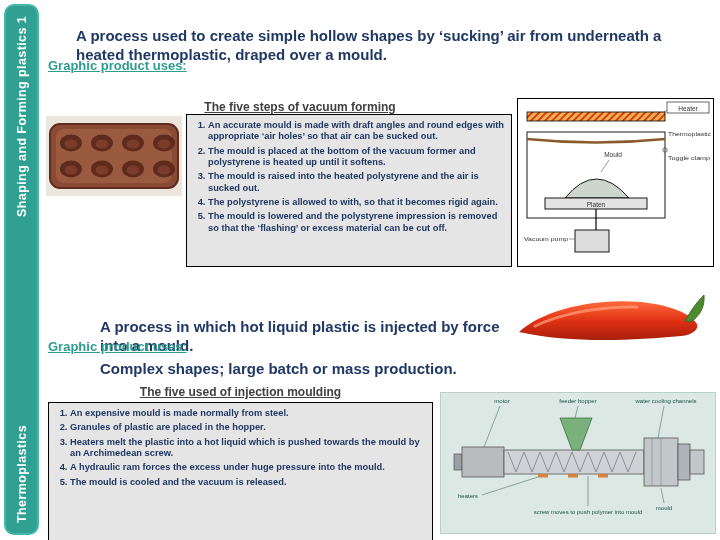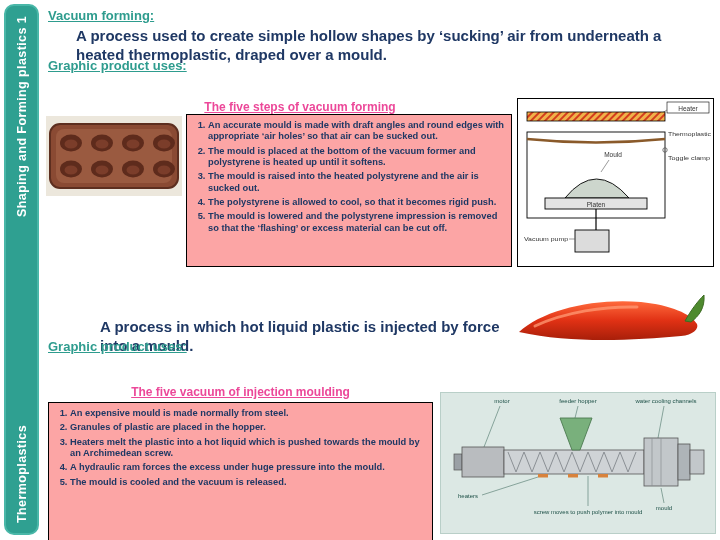--- a/index.html
+++ b/index.html
@@ -12,42 +12,41 @@
     background:#2fa091; border:2px solid #49b7a8; border-radius:10px;
     display:flex; flex-direction:column; justify-content:space-between; align-items:center;
     padding:10px 0;
   }
   .vtext {
     writing-mode:vertical-rl; transform:rotate(180deg);
     color:#ffffff; font-weight:bold; font-size:12.5px; letter-spacing:.4px; white-space:nowrap;
   }
 
   .heading { position:absolute; color:#2e9c8e; font-weight:bold; font-size:13px; text-decoration:underline; }
-  .center-heading { position:absolute; color:#ec4899; font-weight:bold; font-size:12px; text-decoration:underline; text-align:center; }
+  .center-heading { position:absolute; color:#404040; font-weight:bold; font-size:12px; text-decoration:underline; text-align:center; }
   .body-text { position:absolute; color:#1f3864; font-weight:bold; font-size:15px; line-height:1.25; }
 
-  .steps-box { position:absolute; border:1px solid #000; background:#fca5a5; padding:5px 6px 19px 4px; }
+  .steps-box { position:absolute; border:1px solid #000; background:#e5e5e5; padding:5px 6px 19px 4px; }
   .steps-box ol { margin:0; padding-left:17px; color:#1f3864; font-weight:bold; font-size:9.3px; line-height:1.22; }
   .steps-box li { margin-bottom:3px; }
   .steps-box li:last-child { margin-bottom:0; }
 
   .figure { position:absolute; }
   svg text { font-family:"Liberation Sans", sans-serif; }
 </style>
 </head>
 <body>
 
 <div class="slide">
 
   <div class="sidebar">
     <span class="vtext">Shaping and Forming plastics 1</span>
     <span class="vtext">Thermoplastics</span>
   </div>
 
-  <div class="heading" style="left:48px; top:8px;">Vacuum forming:</div>
   <div class="body-text" style="left:76px; top:27px; width:612px;">A process used to create simple hollow shapes by ‘sucking’ air from underneath a heated thermoplastic, draped over a mould.</div>
 
   <div class="heading" style="left:48px; top:58px;">Graphic product uses:</div>
 
   <div class="center-heading" style="left:120px; top:100px; width:360px;">The five steps of vacuum forming</div>
 
   <svg class="figure" style="left:46px; top:116px;" width="136" height="80" viewBox="0 0 136 80">
     <rect x="0" y="0" width="136" height="80" fill="#ece7dc"></rect>
     <rect x="4" y="8" width="128" height="64" rx="10" fill="#8a4a33" stroke="#5d2e1f" stroke-width="2"></rect>
     <rect x="10" y="13" width="116" height="54" rx="8" fill="#9a5a40"></rect>
@@ -69,21 +68,21 @@
       <ellipse cx="118" cy="53" rx="11" ry="8.5" fill="#5e2b1c"></ellipse>
         <ellipse cx="118" cy="54" rx="6.5" ry="4.5" fill="#7b3d2a"></ellipse>
     </g>
   </svg>
 
   <div class="steps-box" style="left:186px; top:114px; width:326px; height:153px;">
     <ol>
       <li>An accurate mould is made with draft angles and round edges with appropriate ‘air holes’ so that air can be sucked out.</li>
       <li>The mould is placed at the bottom of the vacuum former and polystyrene is heated up until it softens.</li>
       <li>The mould is raised into the heated polystyrene and the air is sucked out.</li>
-      <li>The polystyrene is allowed to cool, so that it becomes rigid push.</li>
+      <li>The polystyrene is allowed to with, so that it becomes rigid again.</li>
       <li>The mould is lowered and the polystyrene impression is removed so that the ‘flashing’ or excess material can be cut off.</li>
     </ol>
   </div>
 
   <svg class="figure" style="left:517px; top:98px;" width="197" height="169" viewBox="0 0 197 169">
     <defs>
       <pattern id="hatch" width="5" height="10" patternTransform="rotate(45)" patternUnits="userSpaceOnUse">
         <rect width="5" height="10" fill="#f0b24a"></rect>
           <rect width="2" height="10" fill="#d43d1e"></rect>
       </pattern>
@@ -126,22 +125,23 @@
           <stop offset="0.5" stop-color="#e03114"></stop>
           <stop offset="1" stop-color="#a81f0a"></stop>
       </linearGradient>
     </defs>
     <path d="M4,44 C28,22 78,10 126,14 C156,17 176,26 182,36 C184,41 178,47 166,48 C120,52 58,56 4,44 Z" fill="url(#pep)"></path>
     <path d="M20,38 C50,24 90,18 122,19" stroke="#ff9b75" stroke-width="3" fill="none" stroke-linecap="round" opacity="0.75"></path>
     <path d="M176,34 C184,28 190,20 189,7 C183,13 176,22 170,33 Z" fill="#4e8a2e" stroke="#3c6b22" stroke-width="1"></path>
   </svg>
 
   <div class="heading" style="left:48px; top:339px;">Graphic product uses:</div>
+  <div class="body-text" style="left:100px; top:360px; width:420px;">Complex shapes; large batch or mass production.</div>
 
-  <div class="center-heading" style="left:48px; top:385px; width:385px;">The five vacuum of injection moulding</div>
+  <div class="center-heading" style="left:48px; top:385px; width:385px;">The five used of injection moulding</div>
 
   <div class="steps-box" style="left:48px; top:402px; width:385px; height:144px;">
     <ol>
       <li>An expensive mould is made normally from steel.</li>
       <li>Granules of plastic are placed in the hopper.</li>
       <li>Heaters melt the plastic into a hot liquid which is pushed towards the mould by an Archimedean screw.</li>
       <li>A hydraulic ram forces the excess under huge pressure into the mould.</li>
       <li>The mould is cooled and the vacuum is released.</li>
     </ol>
   </div>

